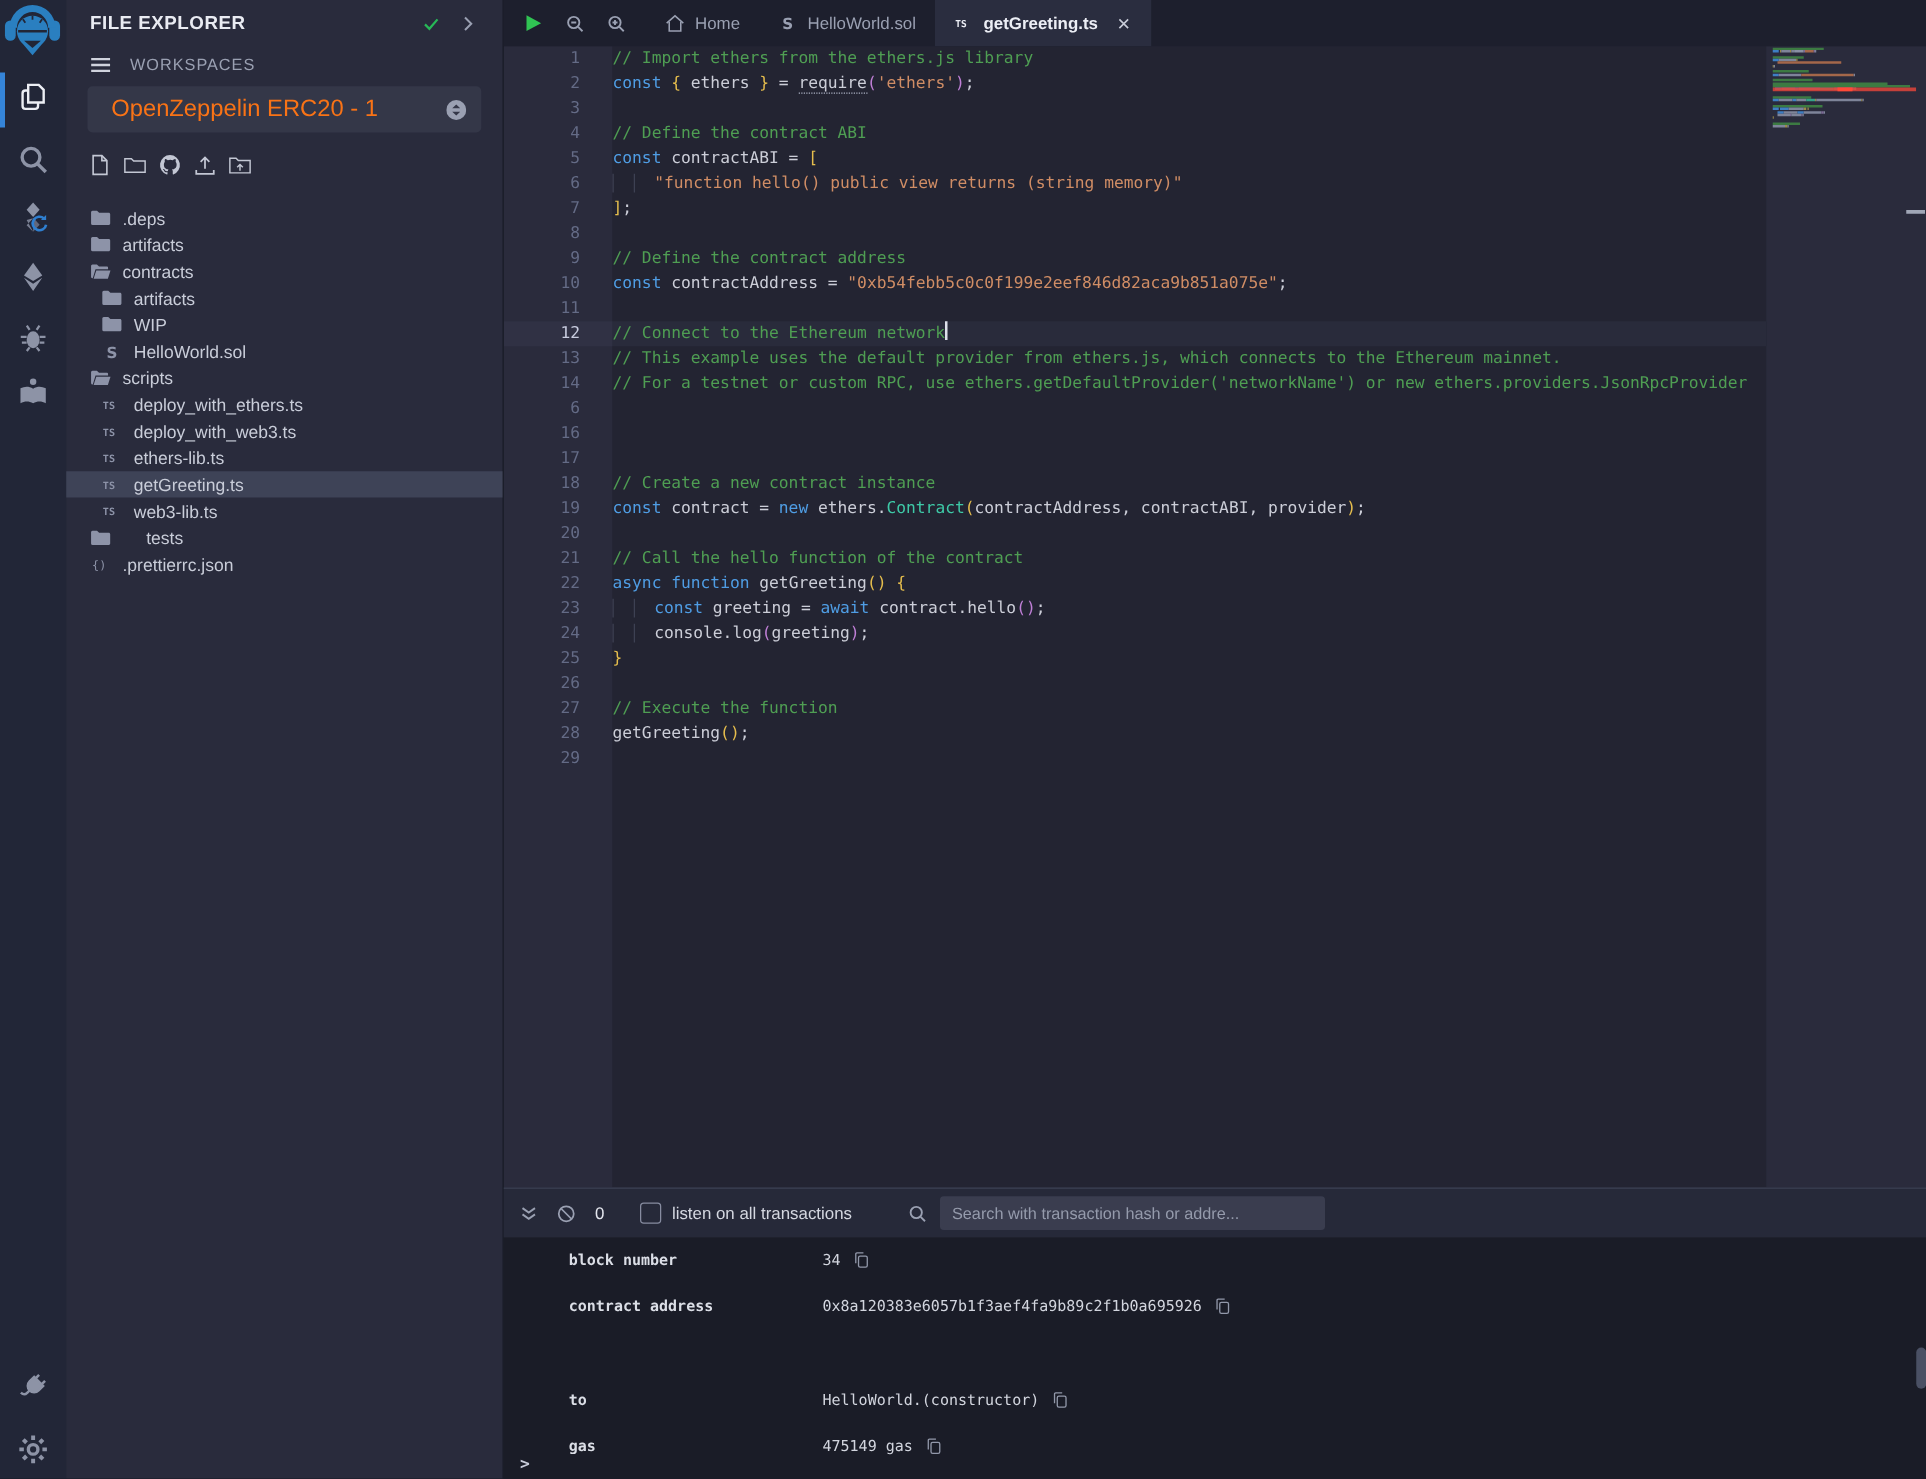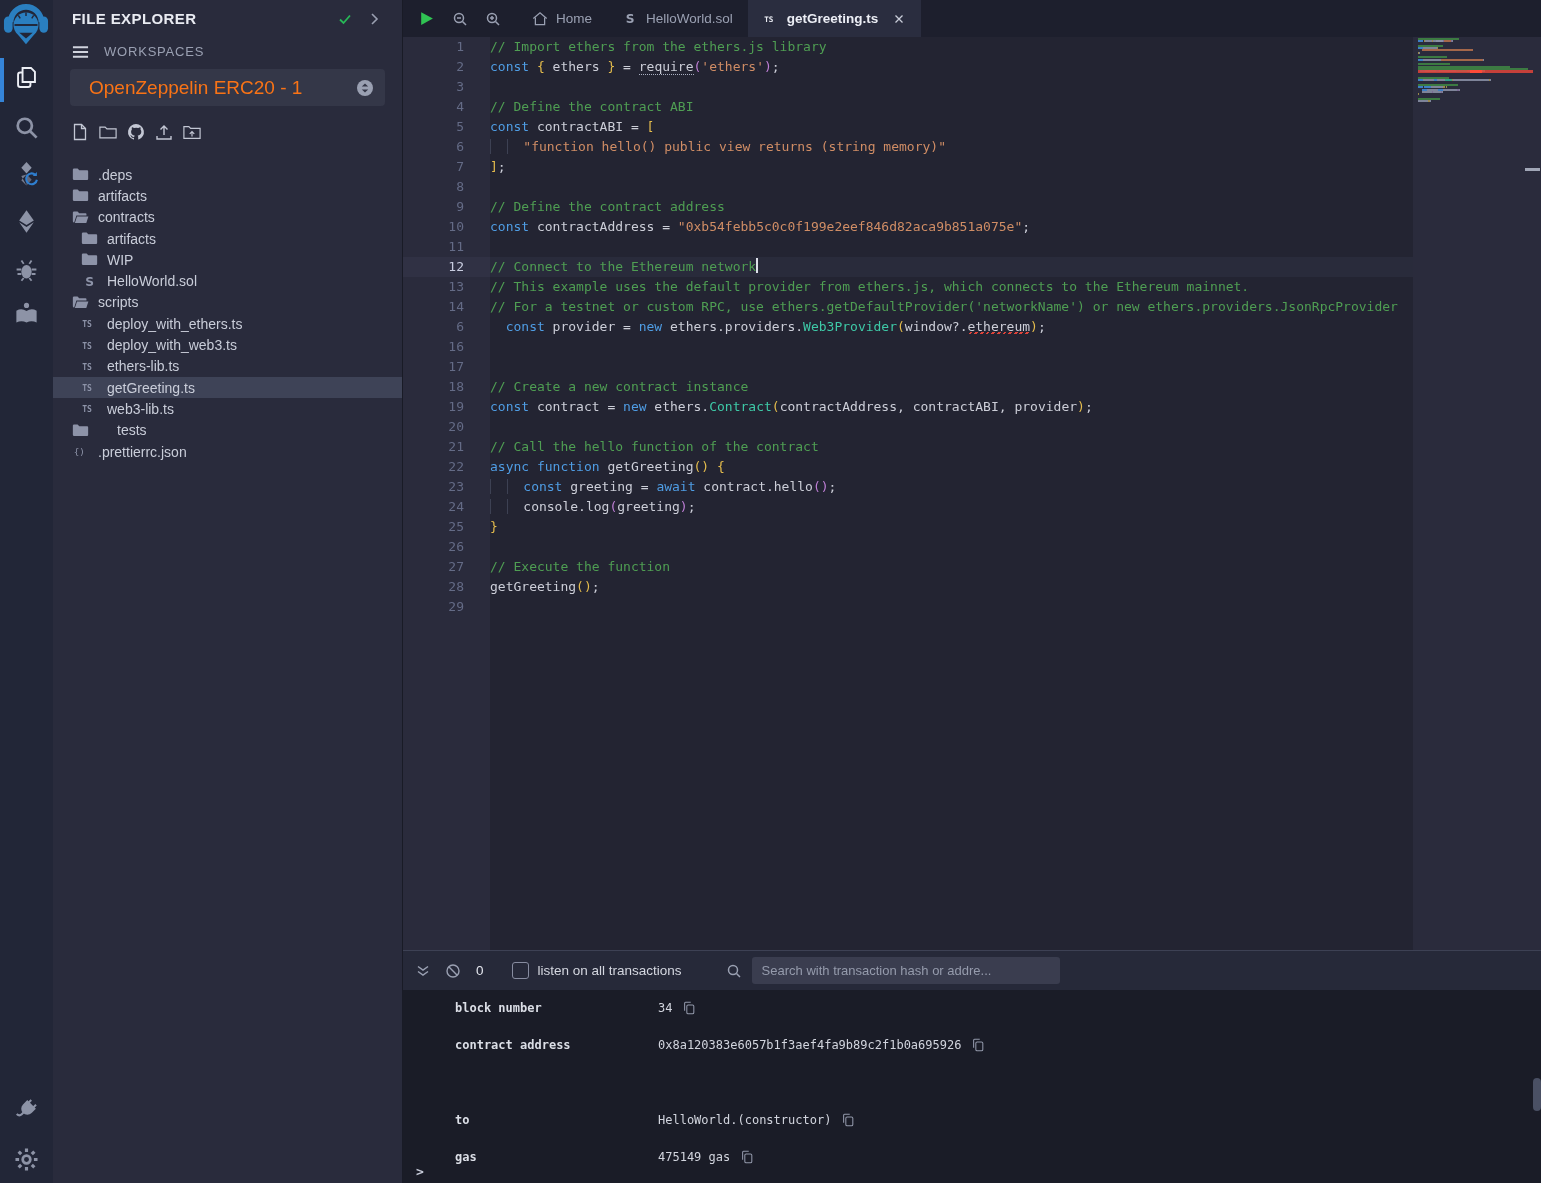--- a/index.html
+++ b/index.html
@@ -594,21 +594,20 @@
           <div class="line">
             <span class="ln">13</span>
             <span class="lc"><span class="t-cmt">// This example uses the default provider from ethers.js, which connects to the Ethereum mainnet.</span></span>
           </div>
           <div class="line">
             <span class="ln">14</span>
             <span class="lc"><span class="t-cmt">// For a testnet or custom RPC, use ethers.getDefaultProvider('networkName') or new ethers.providers.JsonRpcProvider</span></span>
           </div>
           <div class="line">
             <span class="ln">6</span>
-            <span class="lc"><span class="t-pln">  </span><span class="t-kw">const</span><span class="t-pln"> provider = </span><span class="t-kw">new</span><span class="t-pln"> ethers.providers.</span><span class="t-cls">Web3Provider</span><span class="t-br">(</span><span class="t-pln">window?.</span><span class="t-err">ethereum</span><span class="t-br">)</span><span class="t-pln">;</span></span>
           </div>
           <div class="line">
             <span class="ln">16</span>
             <span class="lc"></span>
           </div>
           <div class="line">
             <span class="ln">17</span>
             <span class="lc"></span>
           </div>
           <div class="line">

